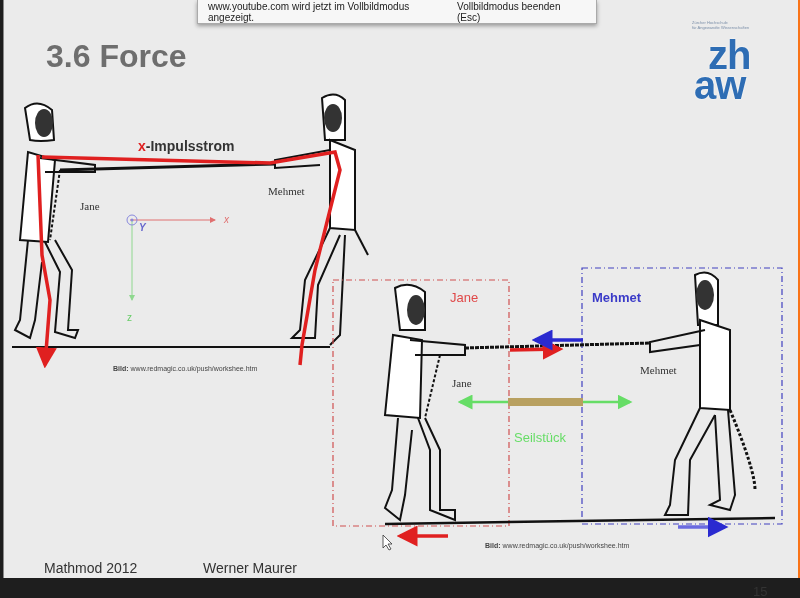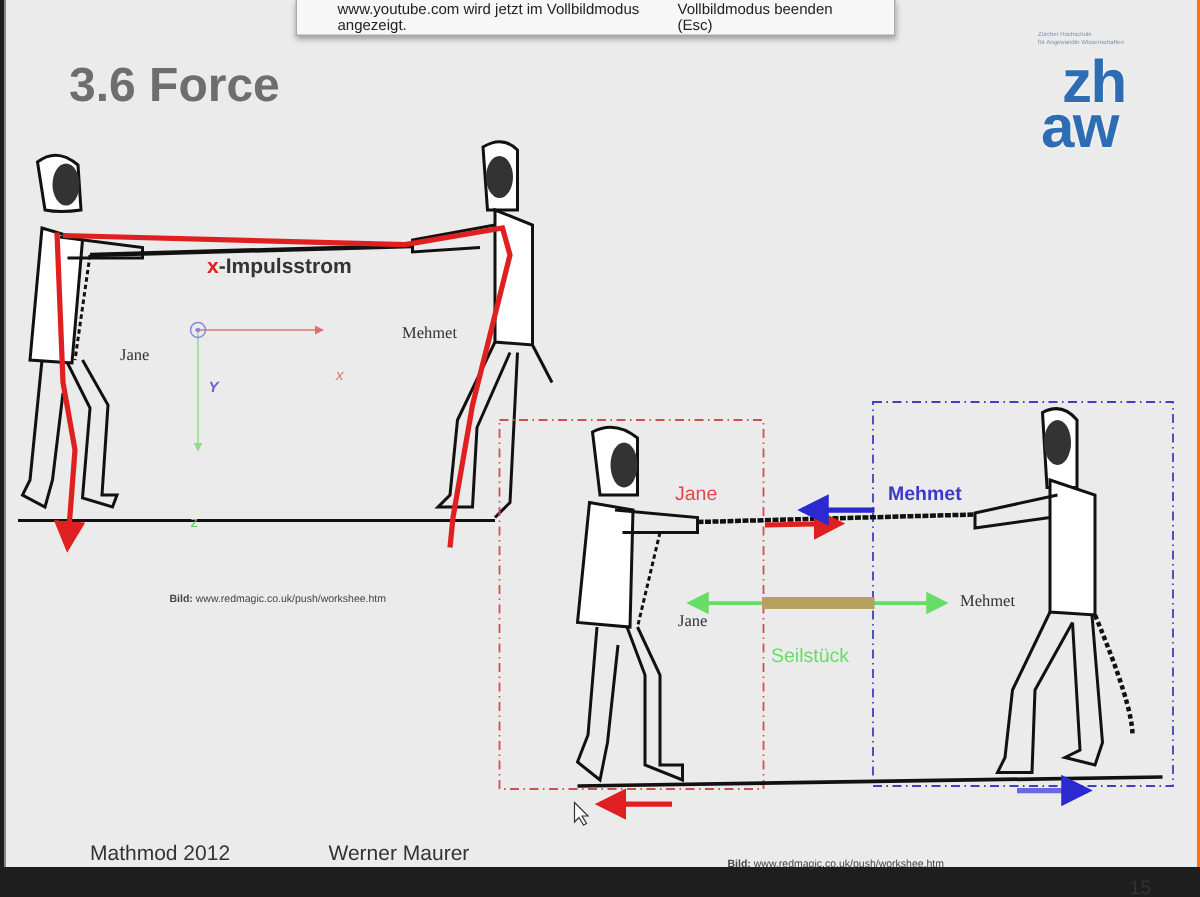--- a/index.html
+++ b/index.html
@@ -11,40 +11,40 @@
   .slide {
     position:absolute; left:3px; top:0; width:794px; height:578px;
     background:#ebebeb;
     border-left:1px solid #888; border-right:6px solid #f97316;
   }
   .fs-notice {
     position:absolute; left:197px; top:0; width:400px; height:24px;
     background:#f7f7f7; border:1px solid #aaa; border-top:none;
     box-shadow:0 2px 4px rgba(0,0,0,0.35);
     display:flex; align-items:center; justify-content:space-between;
-    padding:0 27px; box-sizing:border-box; font-size:10px; color:#222; z-index:10;
+    padding:0 10px; box-sizing:border-box; font-size:10px; color:#222; z-index:10;
   }
   .fs-notice .exit { color:#222; cursor:pointer; }
   .title {
     position:absolute; left:42px; top:38px; font-size:32px; font-weight:bold; color:#6e6e6e;
   }
   .logo { position:absolute; left:688px; top:20px; width:100px; }
   .logo .sub { font-size:4px; color:#7a8ea8; line-height:5px; width:70px; }
   .logo .zh, .logo .aw {
     font-size:40px; font-weight:bold; color:#2e6db4; line-height:30px; letter-spacing:-1px;
     text-shadow:0 0 2px #fff;
   }
   .logo .zh { margin-top:10px; margin-left:16px; }
   .logo .aw { margin-left:2px; }
   svg.fig { position:absolute; left:0; top:0; }
-  .lbl { position:absolute; white-space:nowrap;margin-top:31px; }
+  .lbl { position:absolute; white-space:nowrap; }
   .serif { font-family:"Liberation Serif", serif; color:#333; }
   .credit { font-size:7px; color:#444; }
   .credit b { font-weight:bold; }
-  .footer { position:absolute; top:560px; font-size:14px; color:#333;margin-left:16px; }
+  .footer { position:absolute; top:560px; font-size:14px; color:#333; }
   .slide-num { position:absolute; left:753px; top:568px; font-size:13px; color:#333;margin-top:16px; }
 </style>
 </head>
 <body>
 
 <div class="slide">
 
   <div class="title">3.6 Force</div>
 
   <div class="logo">
@@ -157,21 +157,21 @@
 <div class="lbl" style="left:139px;top:222px;font-size:10px;color:#6666cc;font-style:italic;font-weight:bold;">Y</div>
 <div class="lbl" style="left:127px;top:312px;font-size:10px;color:#66cc66;">z</div>
 <div class="lbl credit" style="left:113px;top:365px;">
   <b>Bild:</b> <span>www.redmagic.co.uk/push/workshee.htm</span>
 </div>
 
 <div class="lbl" style="left:450px;top:290px;font-size:13px;color:#e04848;">Jane</div>
 <div class="lbl" style="left:592px;top:290px;font-size:13px;font-weight:bold;color:#3a3ac8;">Mehmet</div>
 <div class="lbl serif" style="left:452px;top:377px;font-size:11px;">Jane</div>
 <div class="lbl serif" style="left:640px;top:364px;font-size:11px;">Mehmet</div>
-<div class="lbl" style="left:514px;top:398px;font-size:13px;color:#66dd66;">Seilstück</div>
+<div class="lbl" style="left:514px;top:430px;font-size:13px;color:#66dd66;">Seilstück</div>
 <div class="lbl credit" style="left:485px;top:542px;">
   <b>Bild:</b> <span>www.redmagic.co.uk/push/workshee.htm</span>
 </div>
 
 <div class="footer" style="left:44px;">Mathmod  2012</div>
 <div class="footer" style="left:203px;">Werner Maurer</div>
 <div class="slide-num">15</div>
 
 <div class="fs-notice">
   <span>www.youtube.com wird jetzt im Vollbildmodus angezeigt.</span>

